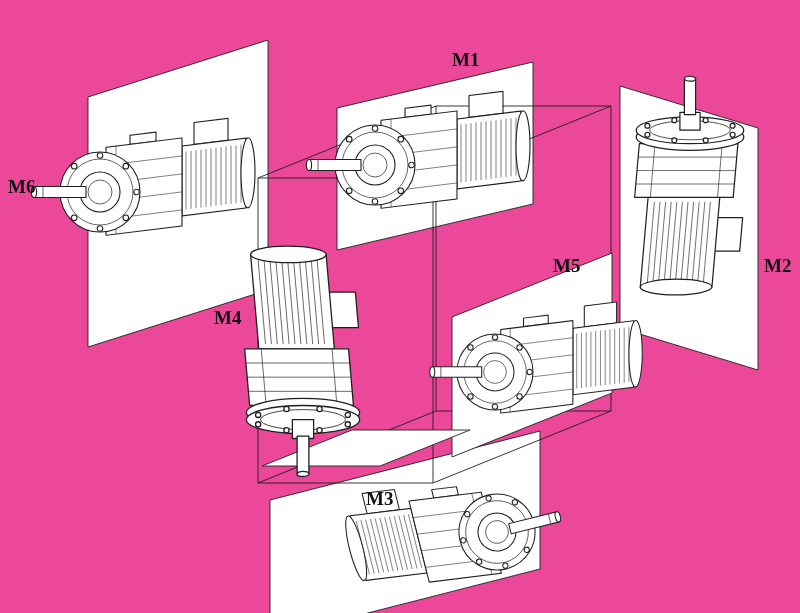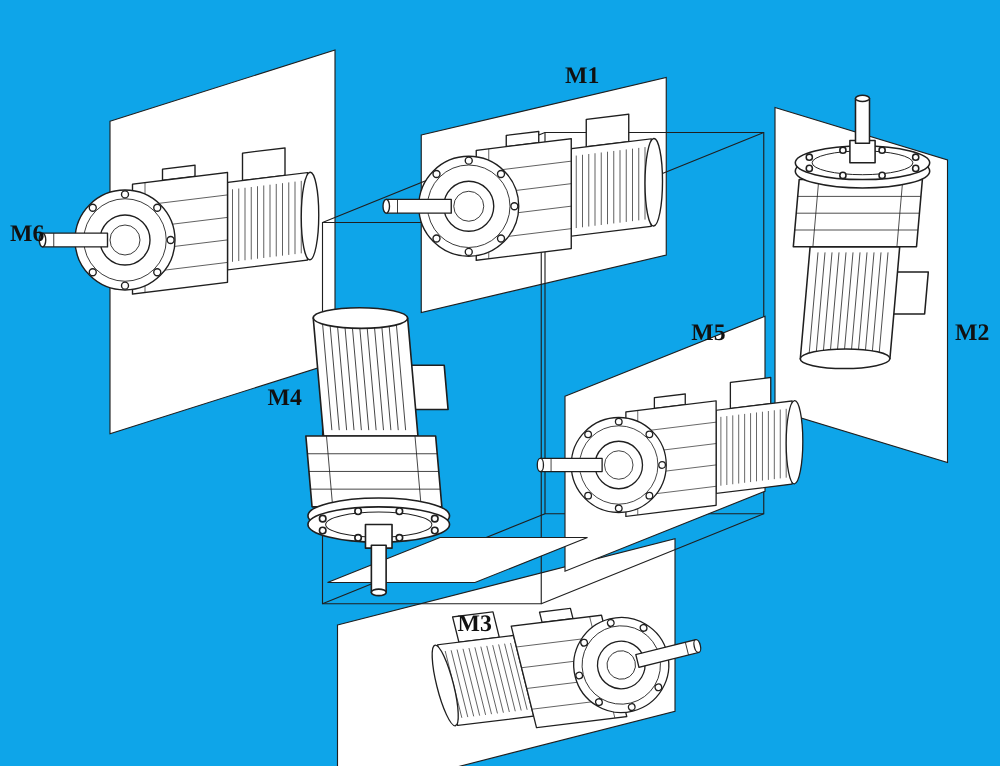--- a/index.html
+++ b/index.html
@@ -1,20 +1,20 @@
 <!DOCTYPE html>
 <html><head>
 <meta charset="utf-8">
 <style>
   html, body { margin: 0; padding: 0; background: #ffffff; }
   #stage {
     position: relative;
     width: 800px;
     height: 613px;
-    background: #0ea5e9;
+    background: #ec4899;
     overflow: hidden;
   }
   svg { display: block; }
   .lbl {
     font-family: "Liberation Serif", "DejaVu Serif", serif;
     font-weight: bold;
     font-size: 19px;
     fill: #111111;
   }
 </style>

